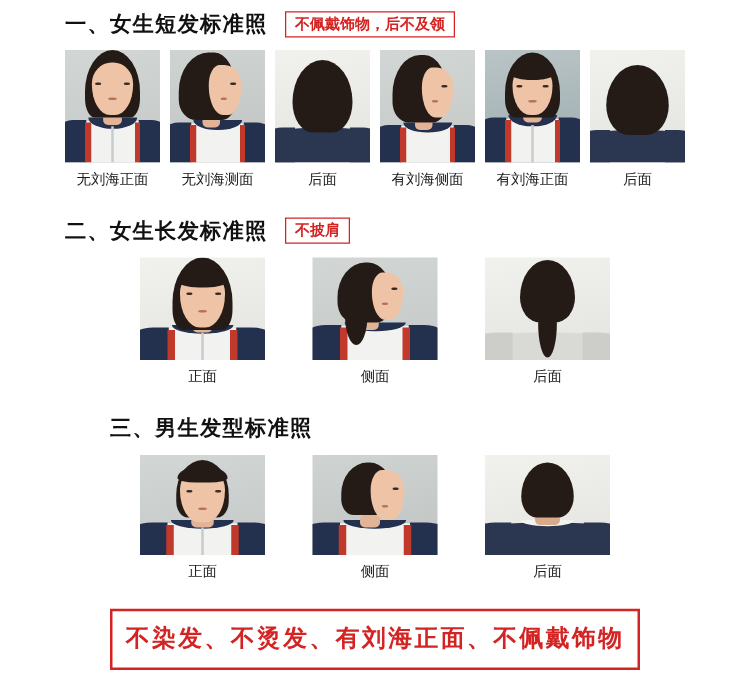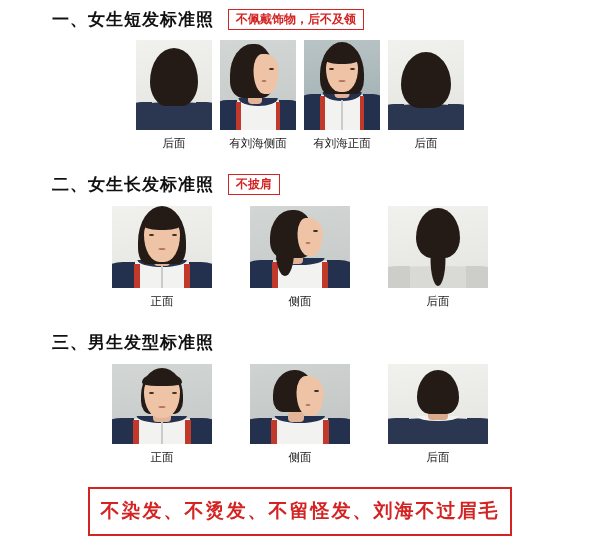--- a/index.html
+++ b/index.html
@@ -184,21 +184,57 @@
 
 <div class="page">
 
   <div class="section-head" style="margin-top:8px;">
     <div class="section-title">一、女生短发标准照</div>
     <div class="note-box">不佩戴饰物，后不及领</div>
   </div>
 
   <div class="photo-row" style="margin-top:9px; gap:8px;">
 
-
+    <div class="photo-item">
+      <div class="photo bg-grey" style="width:76px;height:90px;">
+        <div class="torso" style="width:92px;height:34px;">
+          <div class="navy-l"></div>
+            <div class="navy-r"></div>
+          <div class="red-l"></div>
+            <div class="red-r"></div>
+          <div class="collar"></div>
+            <div class="zip"></div>
+        </div>
+        <div class="neck" style="bottom:30px;width:15px;height:12px;"></div>
+        <div class="hair hair-cap" style="bottom:36px;width:44px;height:54px;"></div>
+        <div class="face" style="bottom:38px;width:33px;height:42px;"></div>
+        <div class="eye" style="bottom:62px;left:24px;"></div>
+        <div class="eye" style="bottom:62px;left:47px;"></div>
+        <div class="mouth" style="bottom:50px;"></div>
+      </div>
+      <div class="caption">无刘海正面</div>
+    </div>
+
+    <div class="photo-item">
+      <div class="photo bg-grey2" style="width:76px;height:90px;">
+        <div class="torso" style="width:92px;height:32px;">
+          <div class="navy-l"></div>
+            <div class="navy-r"></div>
+          <div class="red-l"></div>
+            <div class="red-r"></div>
+          <div class="collar"></div>
+        </div>
+        <div class="neck" style="bottom:28px;width:14px;height:12px;left:44%;"></div>
+        <div class="hair" style="bottom:34px;left:40%;width:46px;height:54px;border-radius:52% 38% 26% 30% / 58% 58% 30% 30%;"></div>
+        <div class="face" style="bottom:38px;left:58%;width:26px;height:40px;border-radius:34% 52% 40% 44% / 40% 40% 58% 58%;"></div>
+        <div class="eye" style="bottom:62px;left:48px;"></div>
+        <div class="mouth" style="bottom:50px;left:56%;width:5px;"></div>
+      </div>
+      <div class="caption">无刘海测面</div>
+    </div>
 
     <div class="photo-item">
       <div class="photo bg-white" style="width:76px;height:90px;">
         <div class="torso" style="width:96px;height:28px;background:#2b3750;">
           <div class="navy-l" style="background:#2b3750;"></div>
             <div class="navy-r" style="background:#2b3750;"></div>
         </div>
         <div class="hair" style="bottom:24px;width:48px;height:58px;border-radius:50% 50% 34% 34% / 58% 58% 42% 42%;"></div>
       </div>
       <div class="caption">后面</div>
@@ -310,21 +346,21 @@
             <div class="navy-r" style="background:#cdcdc9;"></div>
         </div>
         <div class="hair" style="bottom:30px;width:44px;height:50px;border-radius:50% 50% 36% 36% / 60% 60% 40% 40%;"></div>
         <div class="ponytail" style="bottom:2px;left:50%;transform:translateX(-50%);width:15px;height:34px;"></div>
       </div>
       <div class="caption">后面</div>
     </div>
 
   </div>
 
-  <div class="section-head" style="margin-top:22px;">
+  <div class="section-head" style="margin-top:22px;margin-left:36px;">
     <div class="section-title">三、男生发型标准照</div>
   </div>
 
   <div class="photo-row" style="margin-top:10px; gap:38px;">
 
     <div class="photo-item">
       <div class="photo bg-grey" style="width:100px;height:80px;">
         <div class="torso" style="width:120px;height:26px;">
           <div class="navy-l"></div>
             <div class="navy-r"></div>
@@ -370,15 +406,15 @@
           <div class="collar" style="background:#f2f2f0;height:18%;width:34%;"></div>
         </div>
         <div class="neck" style="bottom:24px;width:20px;height:9px;background:#d9a98c;"></div>
         <div class="hair" style="bottom:30px;width:42px;height:44px;border-radius:50% 50% 30% 30% / 62% 62% 38% 38%;"></div>
       </div>
       <div class="caption">后面</div>
     </div>
 
   </div>
 
-  <div class="rules-box" style="margin-top:22px;">不染发、不烫发、不留怪发、刘海不过眉毛</div>
+  <div class="rules-box" style="margin-top:22px;">不染发、不烫发、有刘海正面、不佩戴饰物</div>
 
 </div>
 
 </body></html>

